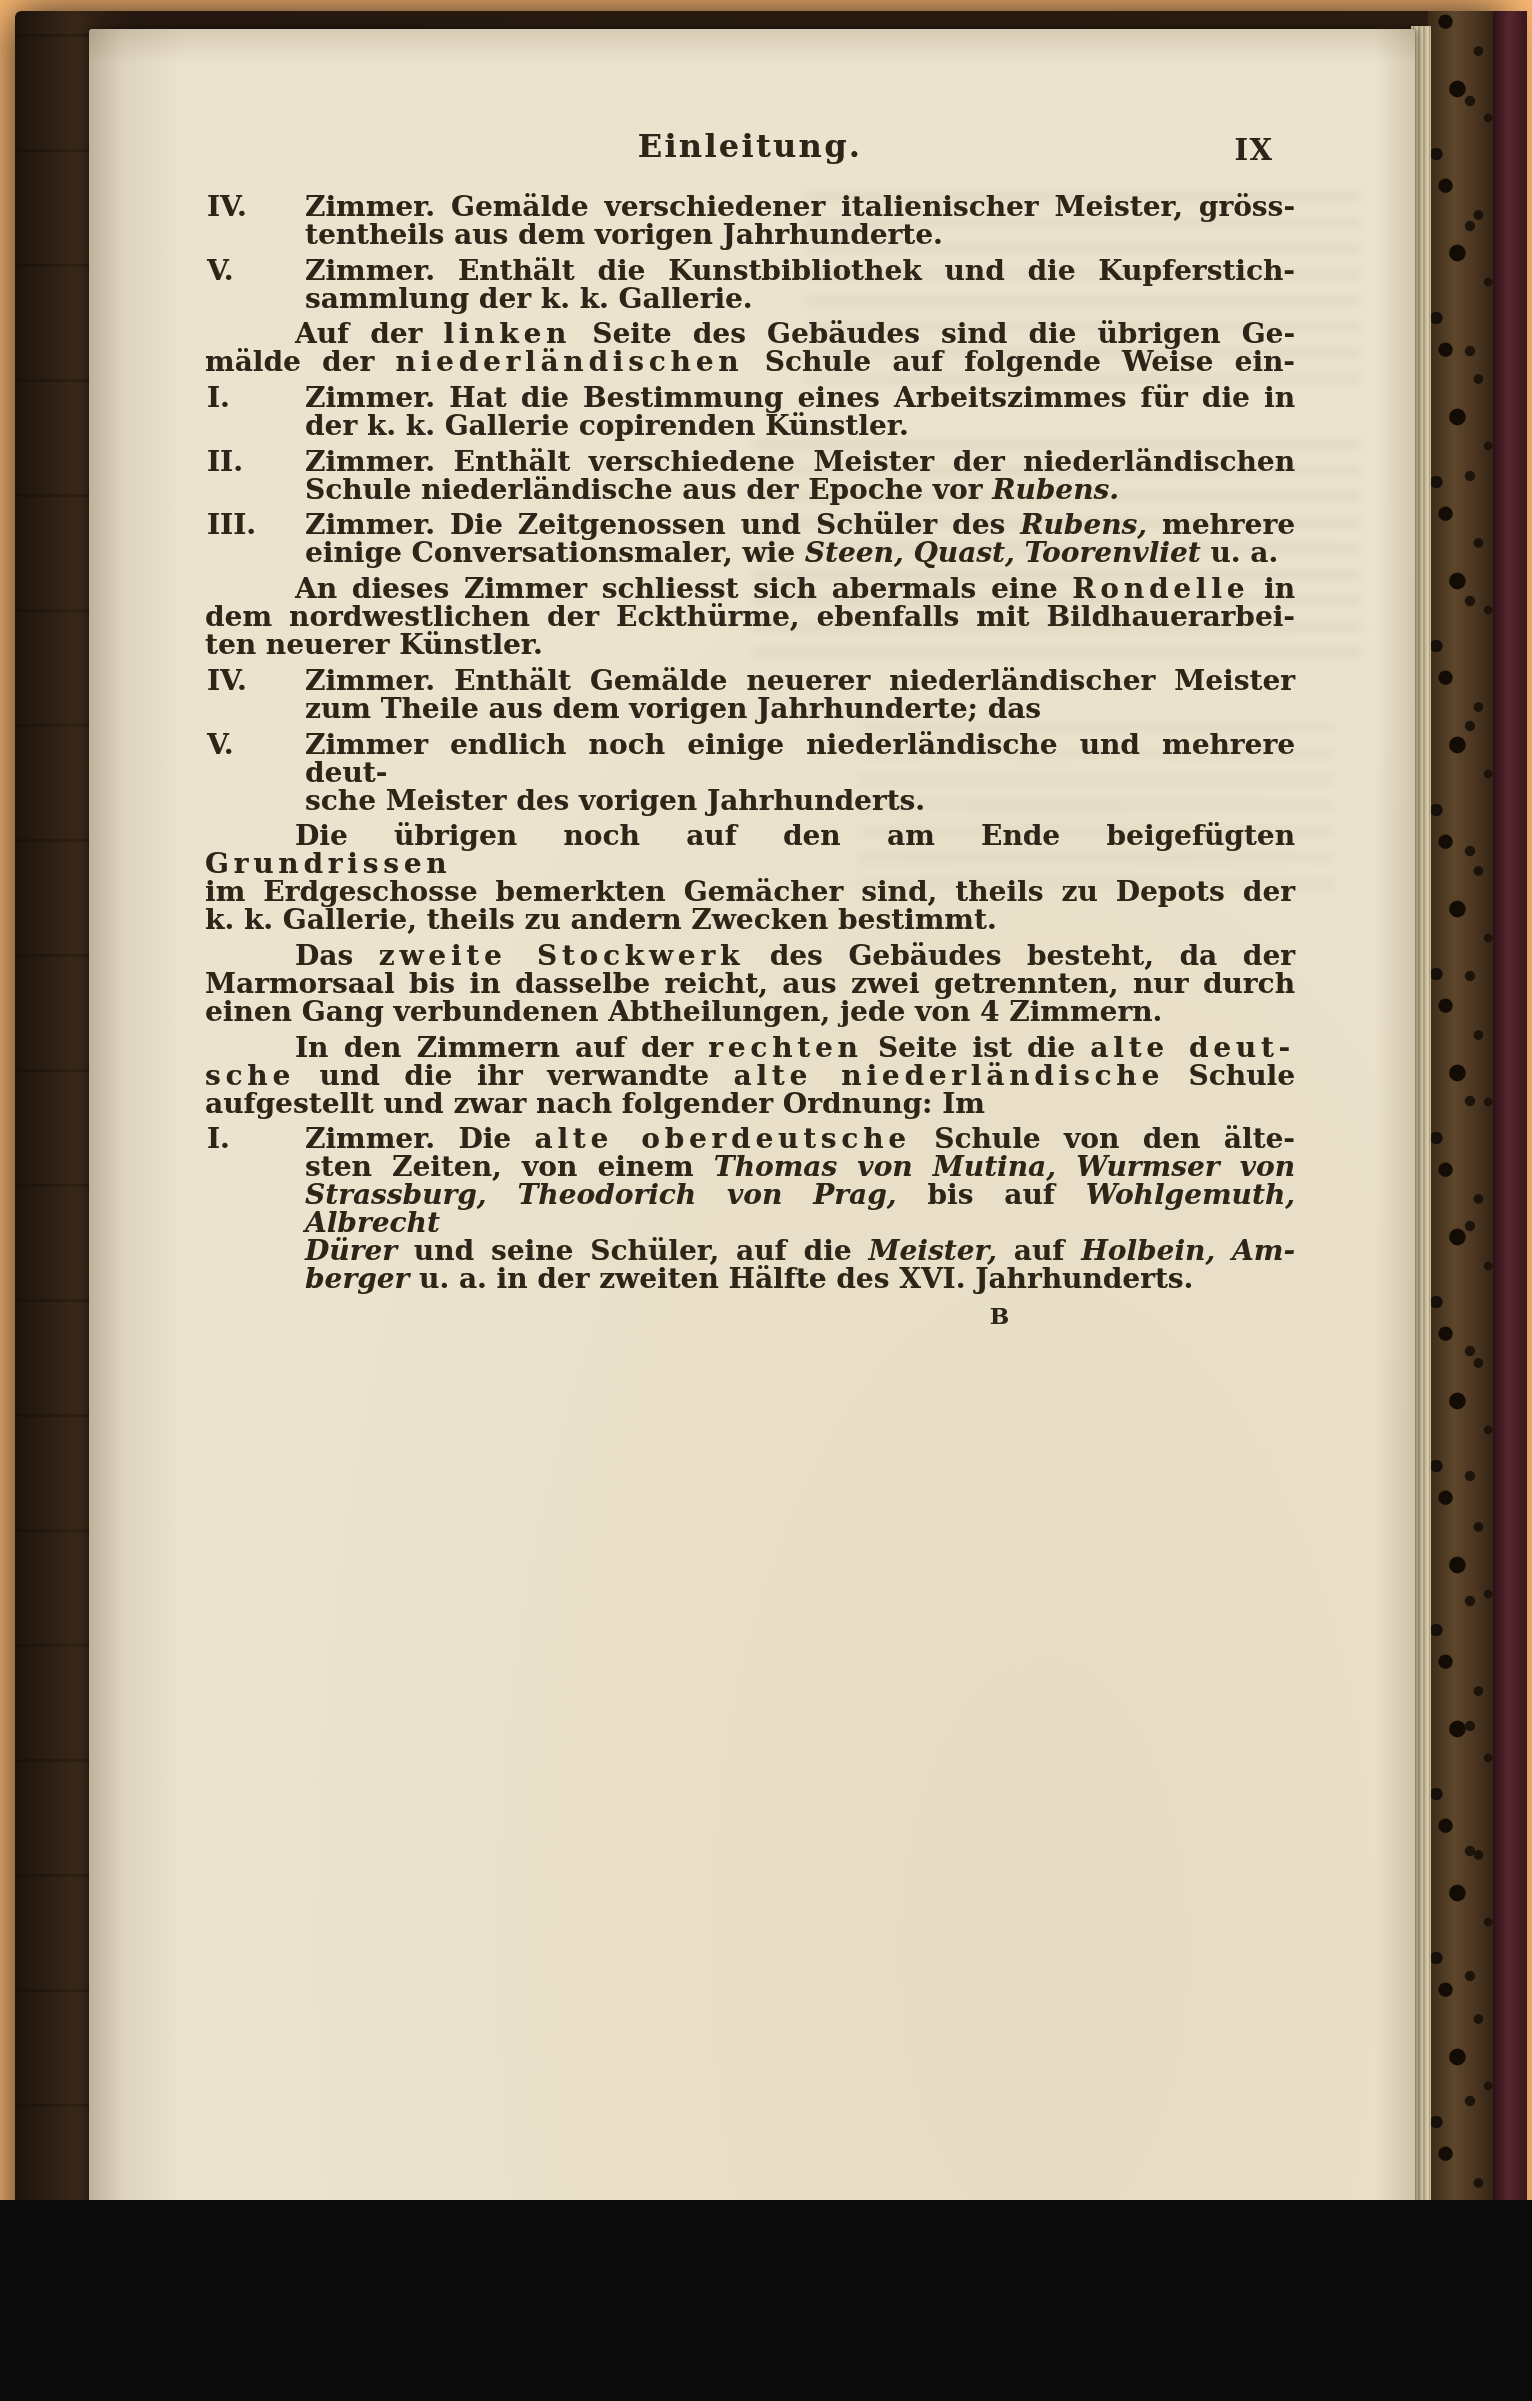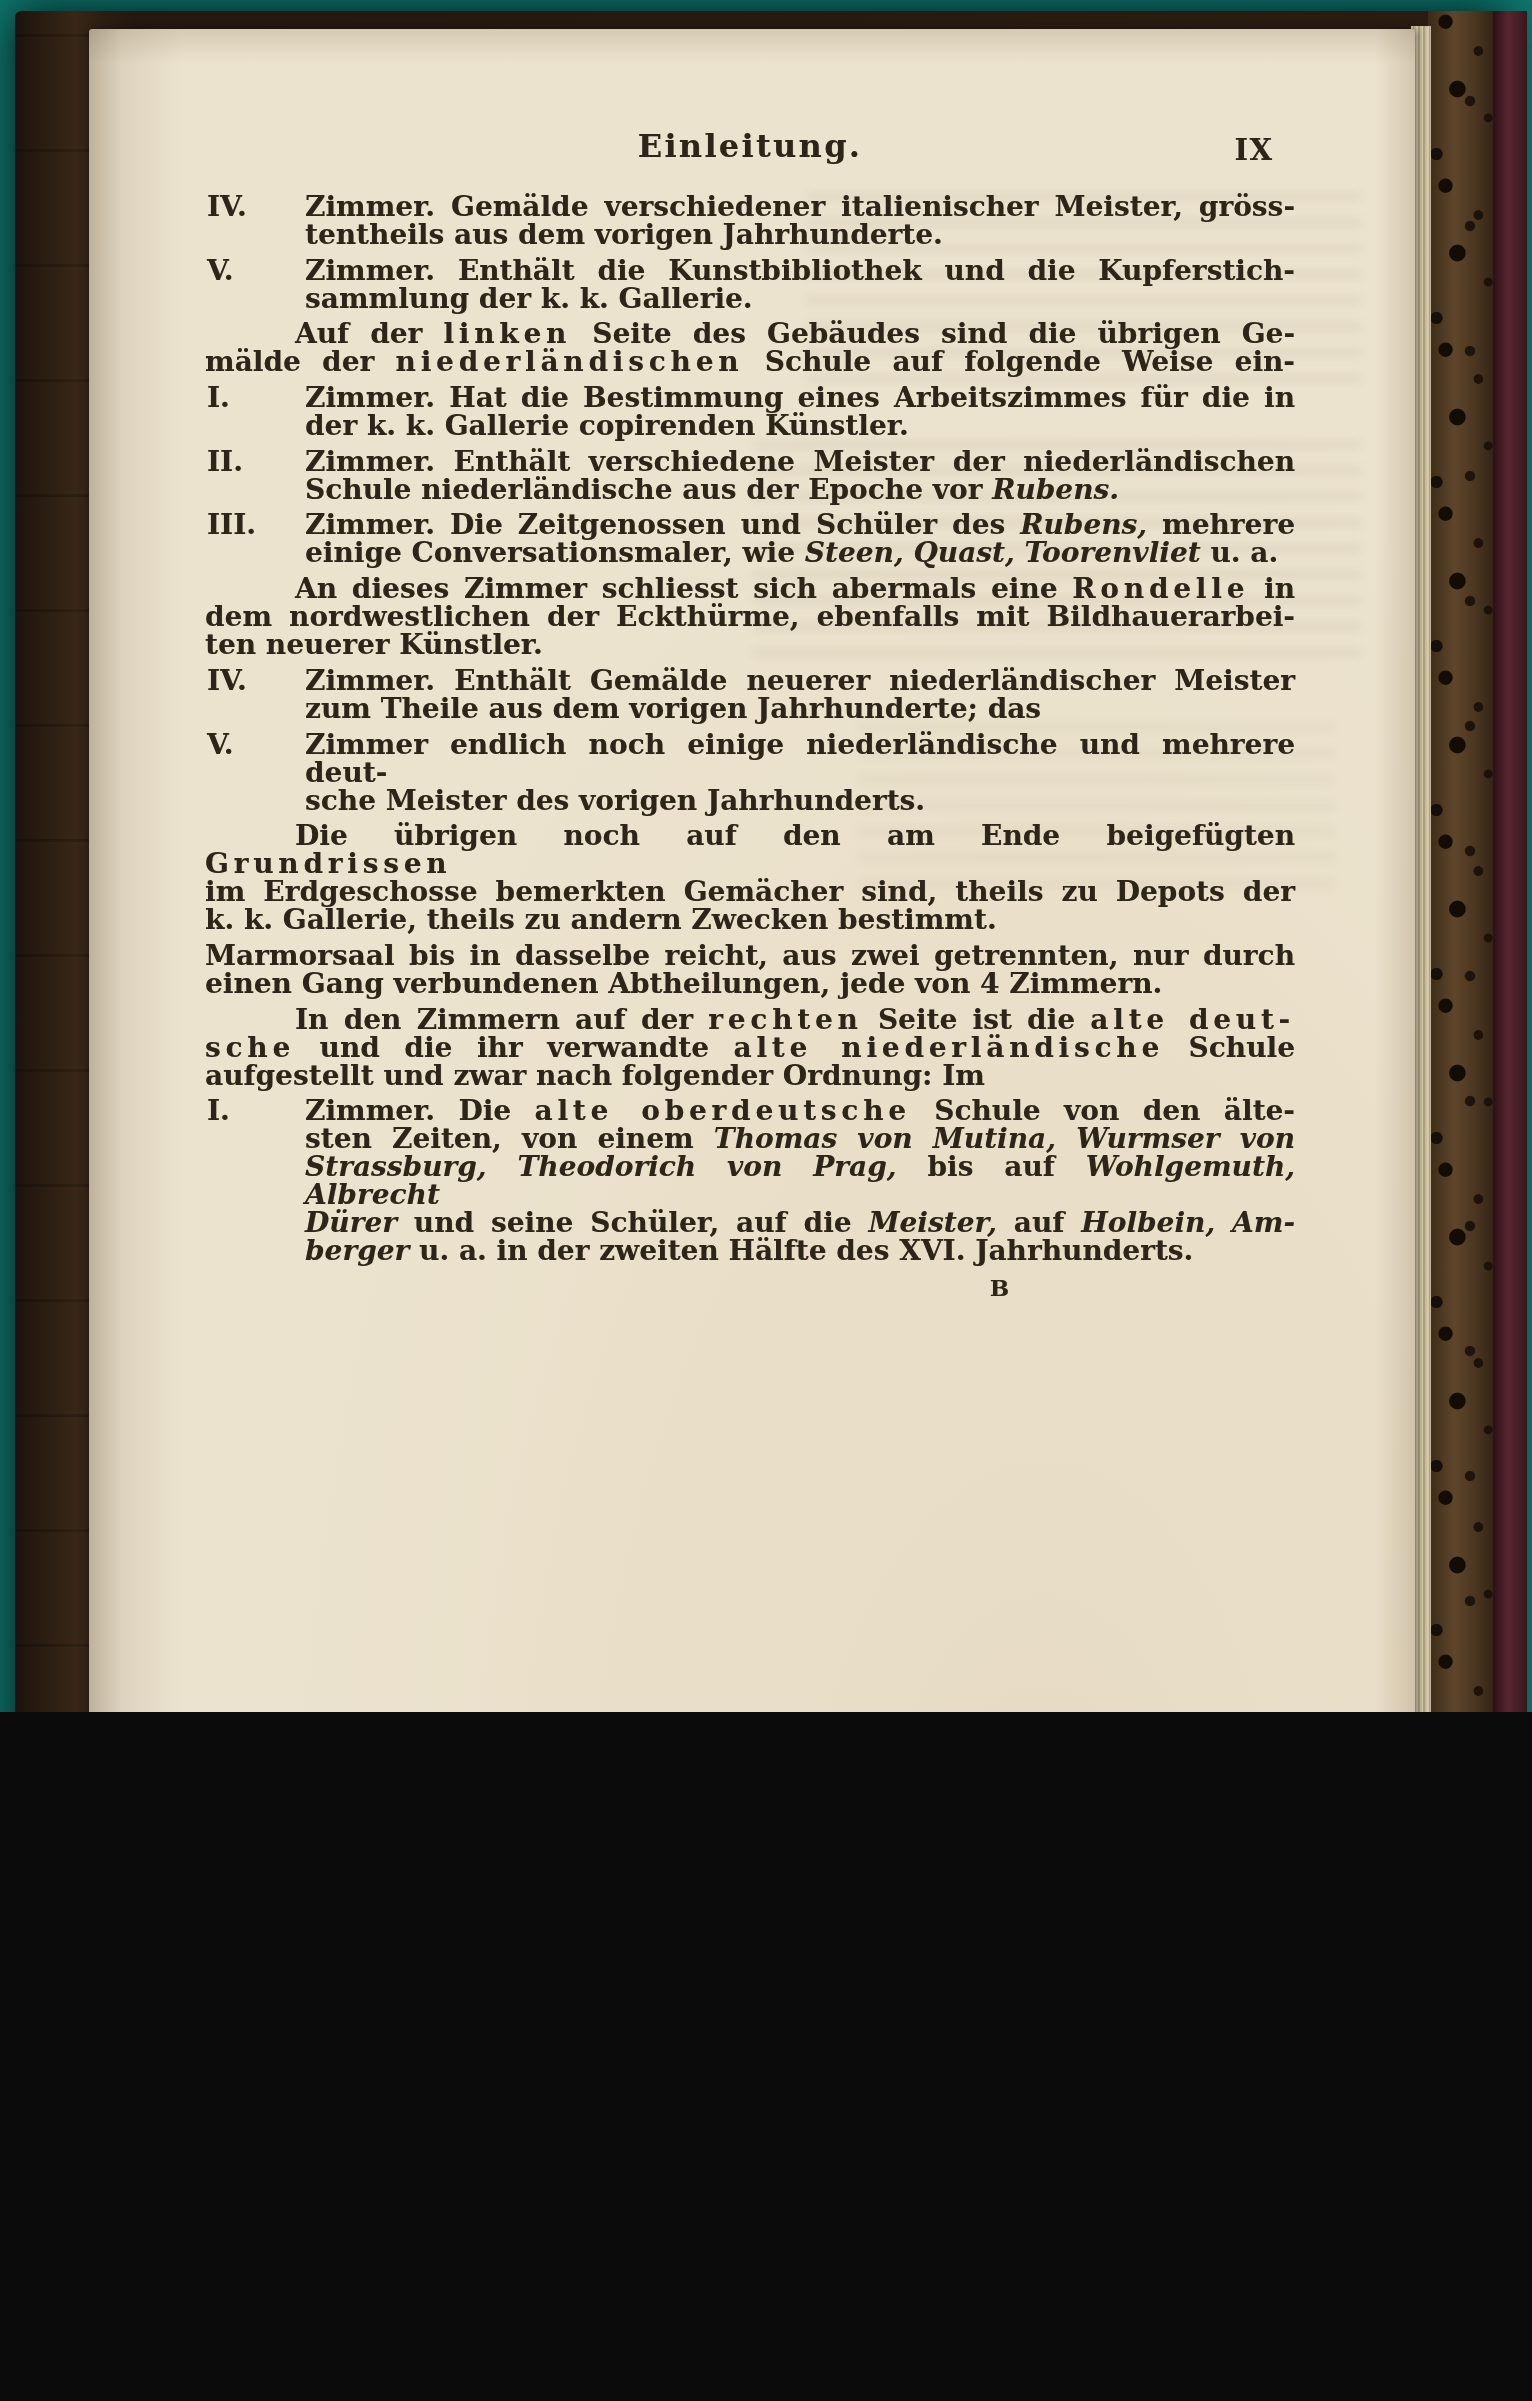--- a/index.html
+++ b/index.html
@@ -1,19 +1,19 @@
 <!DOCTYPE html>
 <html style="font-size:12.3px"><head>
 <meta charset="utf-8">
 <title>Scanned book page — Einleitung IX</title>
 <style>
   html,body{margin:0;padding:0;background:#0b0b0b;}
   .canvas{
-    position:relative;width:1532px;height:1712px;overflow:hidden;
-    background:#0f766e;font-family:"DejaVu Serif", serif;
+    position:relative;width:1532px;height:2200px;overflow:hidden;
+    background:#fdba74;font-family:"DejaVu Serif", serif;
   }
   
   .cover{
     position:absolute;left:15.3px;top:10.7px;width:1490px;height:2380px;
     background:linear-gradient(90deg,#1d130c 0,#382718 4%,#2c1d12 6%,#241810 8%,#2a1c11 100%);
     border-radius:6.1px;
     box-shadow:0 0 46px rgba(0,0,0,.8);
   }
   .cover-streaks{
     position:absolute;left:15.3px;top:10.7px;width:77px;height:2380px;
@@ -147,20 +147,21 @@
           <div class="para item">
             <div class="line"><span class="num">V.</span><span class="seg">Zimmer endlich noch einige niederländische und mehrere deut-</span></div>
             <div class="line last"><span class="seg">sche Meister des vorigen Jahrhunderts.</span></div>
           </div>
           <div class="para plain">
             <div class="line"><span class="indent"></span><span class="seg">Die übrigen noch auf den am Ende beigefügten </span><span class="seg-sp">Grundrissen</span></div>
             <div class="line"><span class="seg">im Erdgeschosse bemerkten Gemächer sind, theils zu Depots der</span></div>
             <div class="line last"><span class="seg">k. k. Gallerie, theils zu andern Zwecken bestimmt.</span></div>
           </div>
           <div class="para plain">
+            <div class="line"><span class="indent"></span><span class="seg">Das </span><span class="seg-sp">zweite Stockwerk</span><span class="seg"> des Gebäudes besteht, da der</span></div>
             <div class="line"><span class="seg">Marmorsaal bis in dasselbe reicht, aus zwei getrennten, nur durch</span></div>
             <div class="line last"><span class="seg">einen Gang verbundenen Abtheilungen, jede von 4 Zimmern.</span></div>
           </div>
           <div class="para plain">
             <div class="line"><span class="indent"></span><span class="seg">In den Zimmern auf der </span><span class="seg-sp">rechten</span><span class="seg"> Seite ist die </span><span class="seg-sp">alte deut-</span></div>
             <div class="line"><span class="seg-sp">sche</span><span class="seg"> und die ihr verwandte </span><span class="seg-sp">alte niederländische</span><span class="seg"> Schule</span></div>
             <div class="line last"><span class="seg">aufgestellt und zwar nach folgender Ordnung: Im</span></div>
           </div>
           <div class="para item">
             <div class="line"><span class="num">I.</span><span class="seg">Zimmer. Die </span><span class="seg-sp">alte oberdeutsche</span><span class="seg"> Schule von den älte-</span></div>

